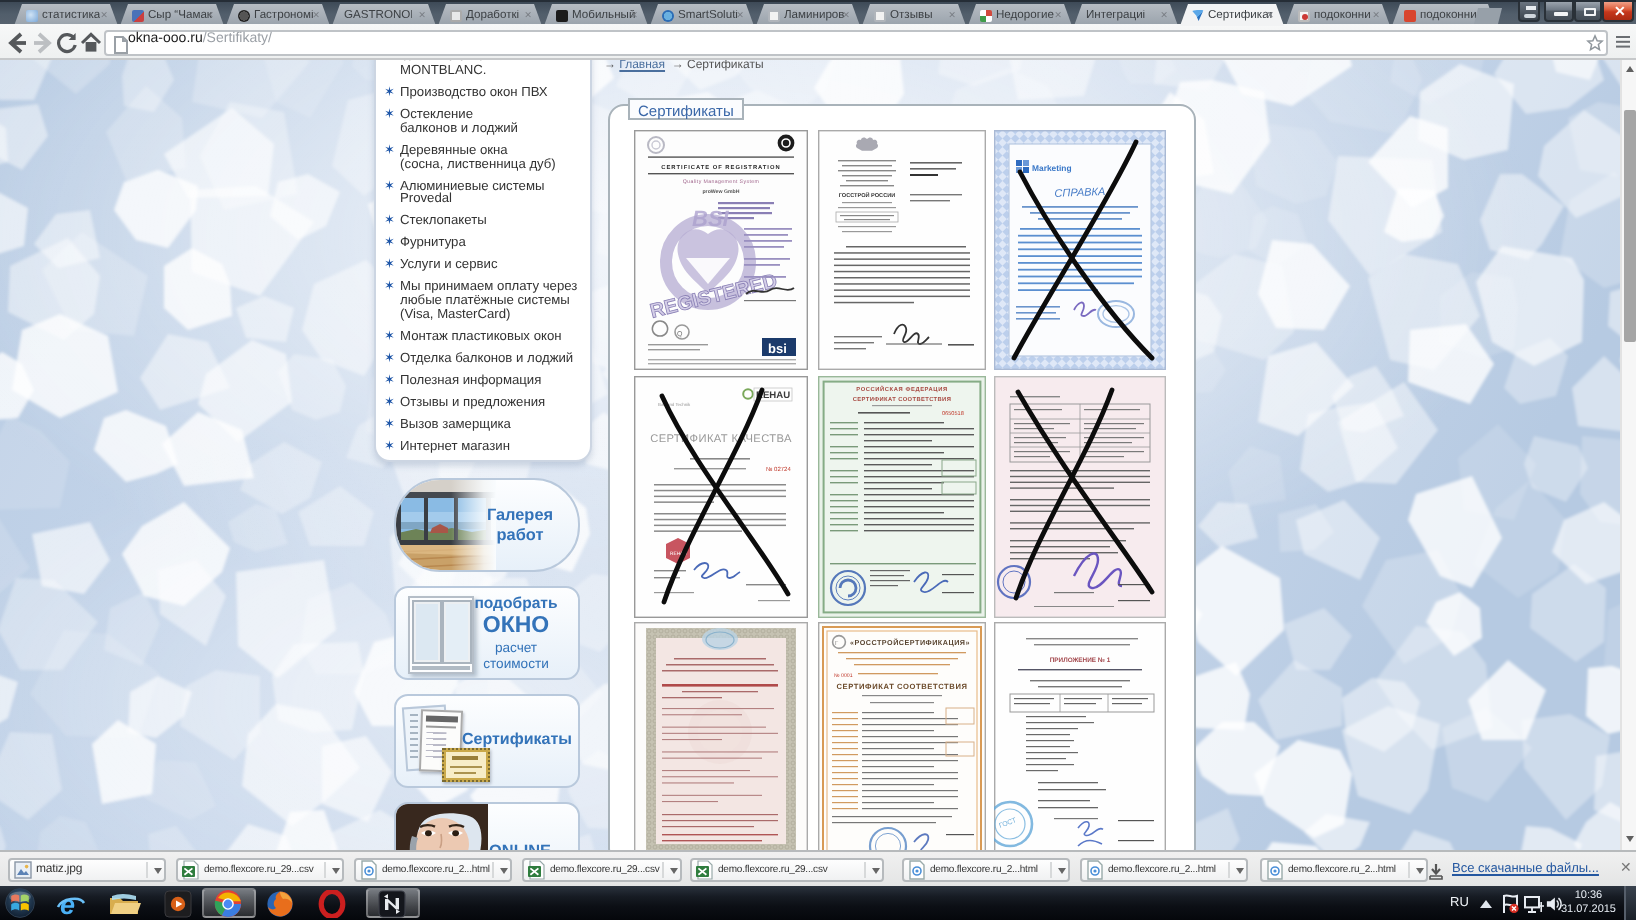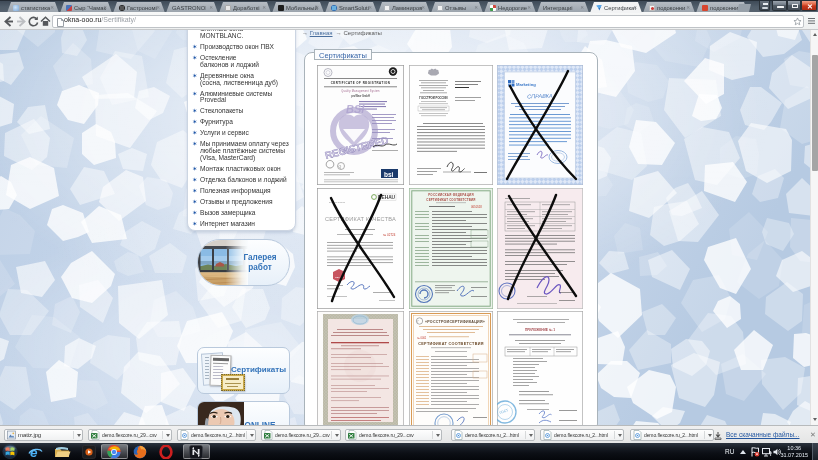--- a/index.html
+++ b/index.html
@@ -524,20 +524,27 @@
 <rect x="14" y="9" width="2" height="21" fill="#3a3e44"></rect>
 <rect x="29" y="9" width="2" height="21" fill="#42464c"></rect>
 <rect x="45" y="9" width="2.5" height="21" fill="#6a6f75"></rect>
 <rect x="0" y="30" width="50" height="2.5" fill="#383c41"></rect>
 <rect x="0" y="32.5" width="50" height="14.5" fill="#c9a168"></rect>
 <path d="M0 36 L50 34 M0 40 L50 37.5 M0 44 L50 41.5" stroke="#b8884f" stroke-width="0.8"></path>
 <path d="M0 32.5 L50 32.5 L50 38 L0 36.5 Z" fill="#e2c18b" opacity="0.7"></path>
 </svg>
 <div class="abs" style="left:0;top:0;width:50px;height:47px;background:linear-gradient(90deg,rgba(252,254,255,0) 55%,rgba(250,253,255,0.85) 88%,#f9fcfe 100%);"></div>
 <div class="wtext" style="top:13px;width:46px;font-size:8.2px;line-height:9.5px;font-weight:bold;">Галерея<br>работ</div>
+</div>
+      <div class="widget" style="top:263px;">
+<div class="abs" style="left:6px;top:4px;width:33px;height:39px;background:#fcfdfe;border:1px solid #b5bec8;box-shadow:1.5px 1.5px 2px rgba(100,120,140,.4);"></div>
+<div class="abs" style="left:8.5px;top:6.5px;width:13px;height:30px;background:#dce8f2;border:1.5px solid #eceff2;outline:1px solid #aab4be;"></div>
+<div class="abs" style="left:23.5px;top:6.5px;width:13px;height:30px;background:#e4eef6;border:1.5px solid #eceff2;outline:1px solid #aab4be;"></div>
+<div class="abs" style="left:8px;top:38.5px;width:29px;height:2.5px;background:#e0e3e8;border:0.5px solid #b0bac4;"></div>
+<div class="wtext" style="top:4px;width:50px;font-size:7.8px;line-height:8.5px;font-weight:bold;">подобрать<br><span style="font-size:11.5px;line-height:13px;">ОКНО</span><br><span style="font-size:6.8px;line-height:7.2px;font-weight:normal;">расчет<br>стоимости</span></div>
 </div>
       <div class="widget" style="top:317px;">
 <div class="abs" style="left:4px;top:5px;width:22px;height:32px;background:#eef4fa;border:0.5px solid #b9c8da;transform:rotate(-4deg);"></div>
 <div class="abs" style="left:6.5px;top:9px;width:4px;height:22px;background:repeating-linear-gradient(180deg,#8899aa 0,#8899aa 1px,transparent 1px,transparent 3px);opacity:.7"></div>
 <div class="abs" style="left:12px;top:7px;width:21px;height:31px;background:#fcfcfb;border:0.5px solid #aaa;transform:rotate(2deg);box-shadow:0.5px 1px 1.5px rgba(80,90,110,.4);"></div>
 <div class="abs" style="left:14.5px;top:10px;width:16px;height:2.5px;background:#666;transform:rotate(2deg);"></div>
 <div class="abs" style="left:15px;top:14.5px;width:15px;height:1px;background:#999;transform:rotate(2deg);"></div>
 <div class="abs" style="left:15px;top:18px;width:10px;height:14px;background:repeating-linear-gradient(180deg,#aab 0,#aab 0.8px,transparent 0.8px,transparent 3px);transform:rotate(2deg);opacity:.8"></div>
 <div class="abs" style="left:23px;top:26px;width:24px;height:17px;background:#f7edc8;border:2px solid #caa94a;box-shadow:0.5px 1px 1.5px rgba(80,90,110,.4);"></div>
 <div class="abs" style="left:23px;top:26px;width:24px;height:17px;border:1.5px dotted #7a6a30;"></div>

